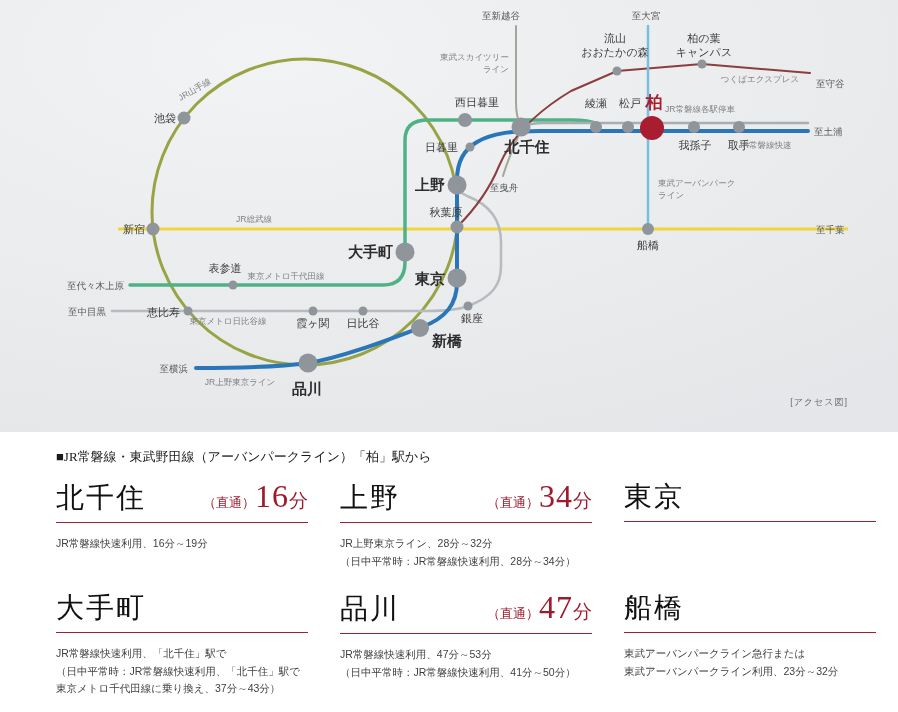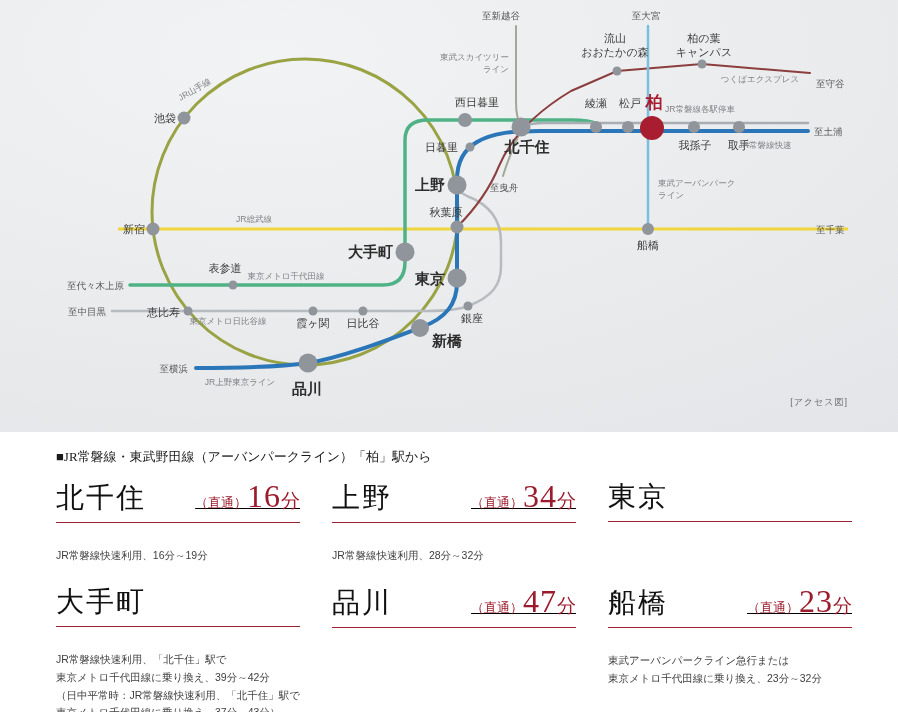--- a/index.html
+++ b/index.html
@@ -13,31 +13,31 @@
   svg text { font-family:"Liberation Sans", sans-serif; }
   .st       { font-size:11px; fill:#3b3b3b; }
   .st-major { font-size:15px; font-weight:bold; fill:#2d2d2d; }
   .kashiwa-label { font-size:17px; font-weight:bold; fill:#a81e30; }
   .ln  { font-size:8.5px; fill:#7f8184; }
   .ep  { font-size:9.5px; fill:#56585a; }
   .cap { font-size:9px; fill:#6a6c6e; letter-spacing:1px; }
   .dot { fill:#8f959b; }
   .dot-red { fill:#a81e30; }
 
-  .panel { padding:16px 46px 0 56px; background:#ffffff; height:280px; }
+  .panel { padding:16px 22px 0 56px; background:#ffffff; height:280px; }
   .panel-heading { font-family:"Liberation Serif", serif; font-size:13px; color:#1a1a1a; margin-bottom:12px; }
   .dest-grid { display:grid; grid-template-columns:repeat(3,1fr); column-gap:32px; row-gap:18px; }
   .dest-head { display:flex; justify-content:space-between; align-items:baseline;
                border-bottom:1px solid #9c2233; padding-bottom:5px; }
   .dest-name { font-family:"Liberation Serif", serif; font-size:28px; color:#111; letter-spacing:2px; white-space:nowrap; }
-  .dest-time { white-space:nowrap;text-decoration:underline; }
+  .dest-time { white-space:nowrap; }
   .t-prefix { font-family:"Liberation Serif", serif; font-size:13px; color:#9c1b2c; }
   .t-min    { font-family:"Liberation Serif", serif; font-size:32px; color:#9c1b2c; letter-spacing:1px; }
   .t-unit   { font-family:"Liberation Serif", serif; font-size:19px; color:#9c1b2c; }
-  .dest-notes { margin-top:24px; }
+  .dest-notes { margin-top:12px; }
   .note { font-size:10.5px; color:#3f3f3f; line-height:1.7; white-space:nowrap; }
 </style>
 </head>
 <body>
 
 <div class="map-area">
   <svg width="898" height="432" viewBox="0 0 898 432">
 
     <circle cx="305" cy="212" r="153" fill="none" stroke-width="3" stroke="#99a344"></circle>
     <path d="M 118 229 L 848 229" fill="none" stroke-width="3" stroke="#f0d53e"></path>
@@ -142,56 +142,57 @@
         <div class="note">JR常磐線快速利用、16分～19分</div>
       </div>
     </div>
 
     <div class="dest">
       <div class="dest-head">
         <span class="dest-name">上野</span>
         <span class="dest-time"><span class="t-prefix">（直通）</span><span class="t-min">34</span><span class="t-unit">分</span></span>
       </div>
       <div class="dest-notes">
-        <div class="note">JR常磐線快速利用、28分～32分</div>
+        <div class="note">JR上野東京ライン、28分～32分</div>
+        <div class="note">（日中平常時：JR常磐線快速利用、28分～34分）</div>
       </div>
     </div>
 
     <div class="dest">
       <div class="dest-head">
         <span class="dest-name">東京</span>
       </div>
     </div>
 
     <div class="dest">
       <div class="dest-head">
         <span class="dest-name">大手町</span>
       </div>
       <div class="dest-notes">
         <div class="note">JR常磐線快速利用、「北千住」駅で</div>
-        <div class="note">東京メトロ千代田線に乗り換え、39分～42分</div>
         <div class="note">（日中平常時：JR常磐線快速利用、「北千住」駅で</div>
         <div class="note">東京メトロ千代田線に乗り換え、37分～43分）</div>
       </div>
     </div>
 
     <div class="dest">
       <div class="dest-head">
         <span class="dest-name">品川</span>
         <span class="dest-time"><span class="t-prefix">（直通）</span><span class="t-min">47</span><span class="t-unit">分</span></span>
       </div>
       <div class="dest-notes">
+        <div class="note">JR常磐線快速利用、47分～53分</div>
+        <div class="note">（日中平常時：JR常磐線快速利用、41分～50分）</div>
       </div>
     </div>
 
     <div class="dest">
       <div class="dest-head">
         <span class="dest-name">船橋</span>
-        <span class="dest-time"><span class="t-prefix">（直通）</span><span class="t-min">23</span><span class="t-unit">分</span></span>
       </div>
       <div class="dest-notes">
         <div class="note">東武アーバンパークライン急行または</div>
-        <div class="note">東京メトロ千代田線に乗り換え、23分～32分</div>
+        <div class="note">東武アーバンパークライン利用、23分～32分</div>
       </div>
     </div>
 
   </div>
 </div>
 
 </body></html>

